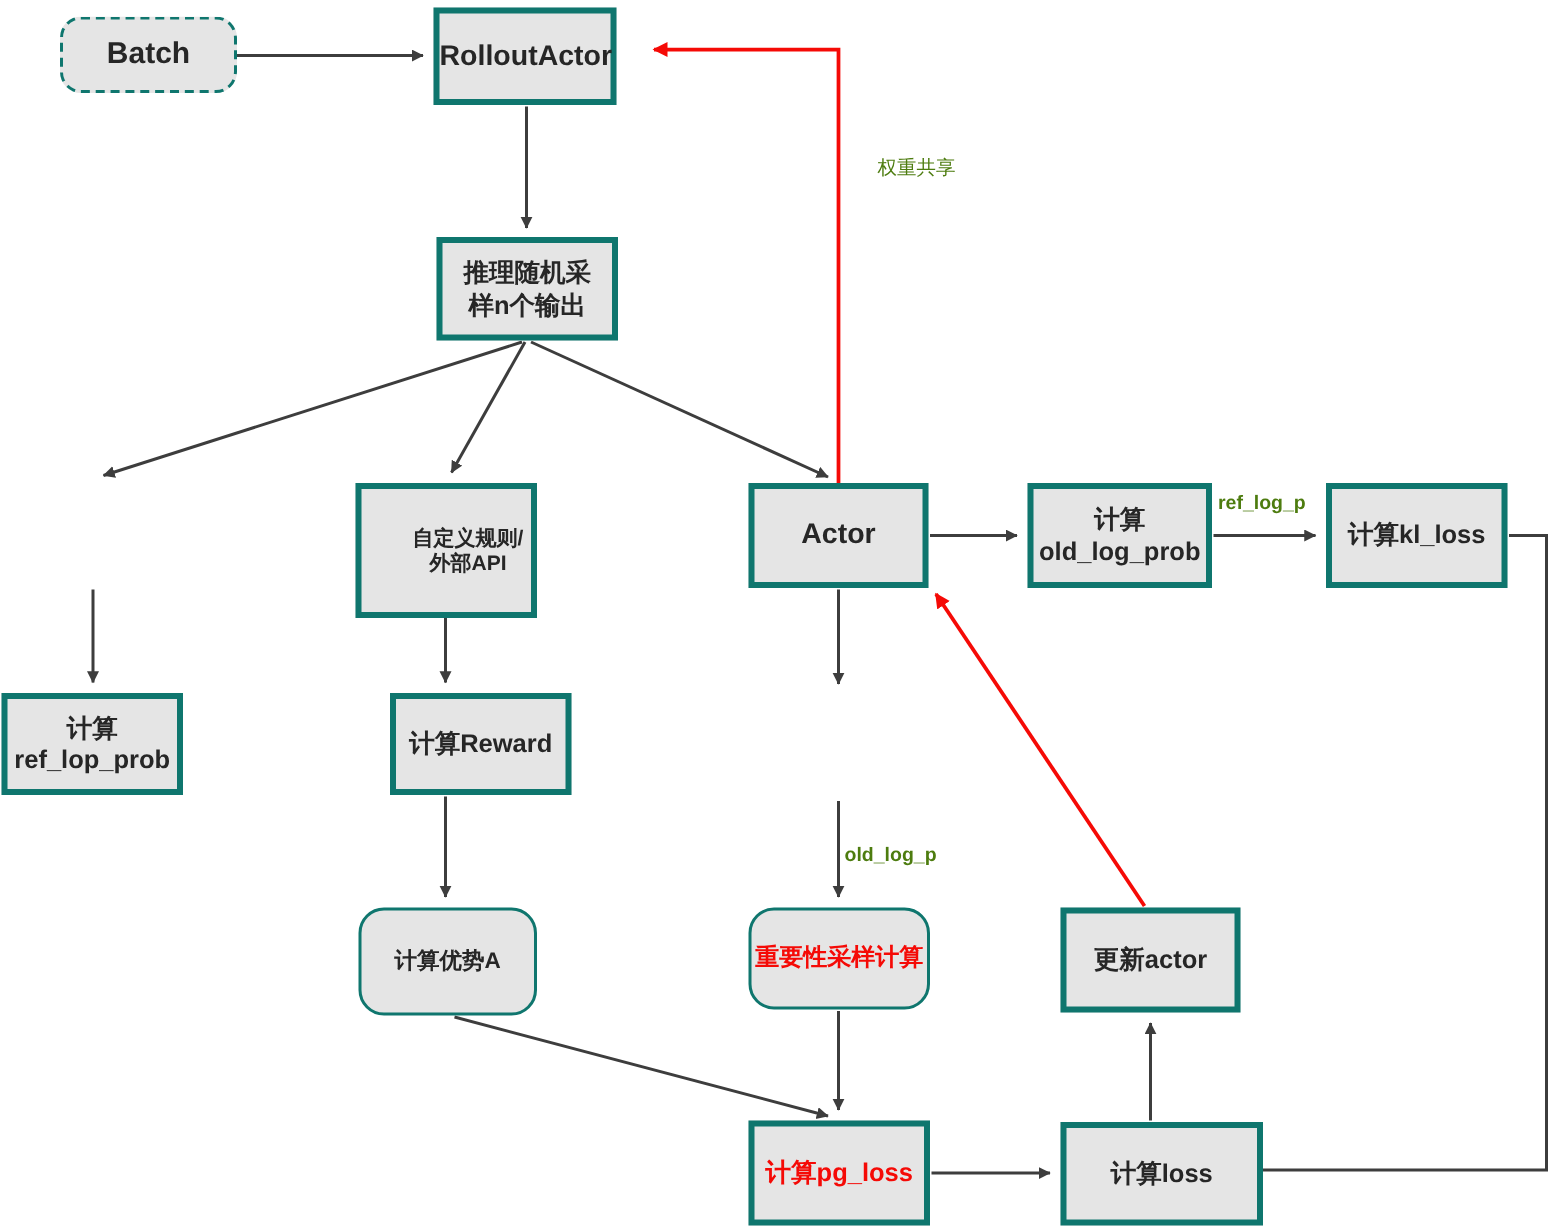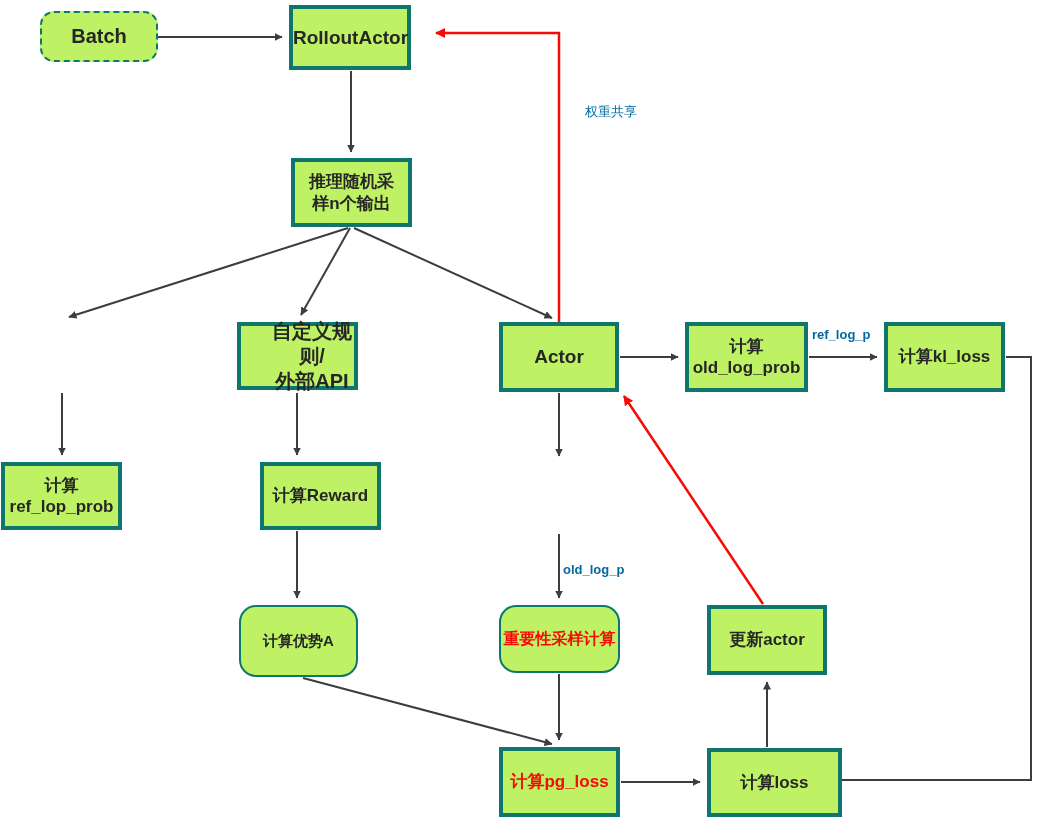--- a/index.html
+++ b/index.html
@@ -18,52 +18,52 @@
   #edges {
     position: absolute;
     left: 0; top: 0;
     width: 1038px;
     height: 818px;
   }
   .node {
     position: absolute;
     box-sizing: border-box;
     border: 4px solid #0f766e;
-    background: #bef264;
+    background: #e5e5e5;
     display: flex;
     align-items: center;
     justify-content: center;
     text-align: center;
     font-weight: 700;
     color: #262626;
     line-height: 1.25;
   }
   .node span {
     white-space: pre-line;
     display: block;
     width: 100%;
   }
   .rounded { border-radius: 17px; border-width: 2.5px; }
   .dashed  { border-style: dashed; border-radius: 14px; border-width: 2.5px; }
   .red-text { color: #f50a06; }
   .edge-label {
     position: absolute;
-    color: #0369a1;
+    color: #4d7c0f;
     font-weight: 700;
     font-size: 13px;
     white-space: nowrap;
   }
   .edge-label.regular { font-weight: 400; }
 
   
   #n-batch         { left: 40px;  top: 11px;  width: 118px; height: 51px;  font-size: 20px; }
   #n-rollout       { left: 289px; top: 5px;   width: 122px; height: 65px;  font-size: 19px; }
   #n-sample        { left: 291px; top: 158px; width: 121px; height: 69px;  font-size: 17px; align-items: center; }
   #n-refmodel      { left: 2px;   top: 322px; width: 120px; height: 70px;  font-size: 19px; }
-  #n-customrule    { left: 237px; top: 322px; width: 121px; height: 68px;  font-size: 20px; padding-left: 29px; }
+  #n-customrule    { left: 237px; top: 322px; width: 121px; height: 90px;  font-size: 14px; padding-left: 29px; }
   #n-actor         { left: 499px; top: 322px; width: 120px; height: 70px;  font-size: 19px; }
   #n-oldlogprob    { left: 685px; top: 322px; width: 123px; height: 70px;  font-size: 17px; }
   #n-klloss        { left: 884px; top: 322px; width: 121px; height: 70px;  font-size: 17px; }
   #n-reflopprob    { left: 1px;   top: 462px; width: 121px; height: 68px;  font-size: 17px; }
   #n-reward        { left: 237px; top: 462px; width: 121px; height: 68px;  font-size: 17px; margin-left: 23px; }
   #n-updatepolicy  { left: 499px; top: 463px; width: 120px; height: 70px;  font-size: 19px; }
   #n-advantage     { left: 239px; top: 605px; width: 119px; height: 72px;  font-size: 15px; }
   #n-importance    { left: 499px; top: 605px; width: 121px; height: 68px;  font-size: 16px; }
   #n-updateactor   { left: 707px; top: 605px; width: 120px; height: 70px;  font-size: 17px; }
   #n-pgloss        { left: 499px; top: 747px; width: 121px; height: 70px;  font-size: 17px; }

